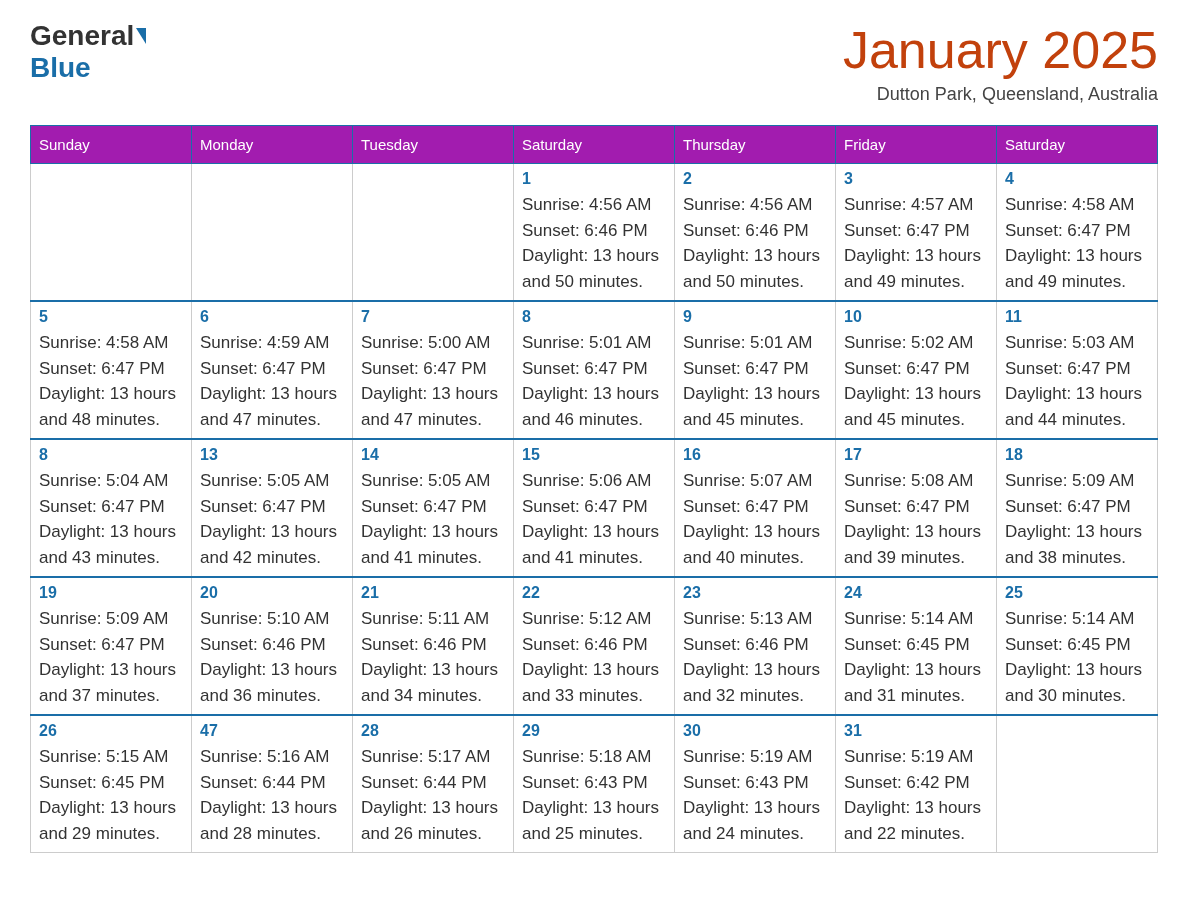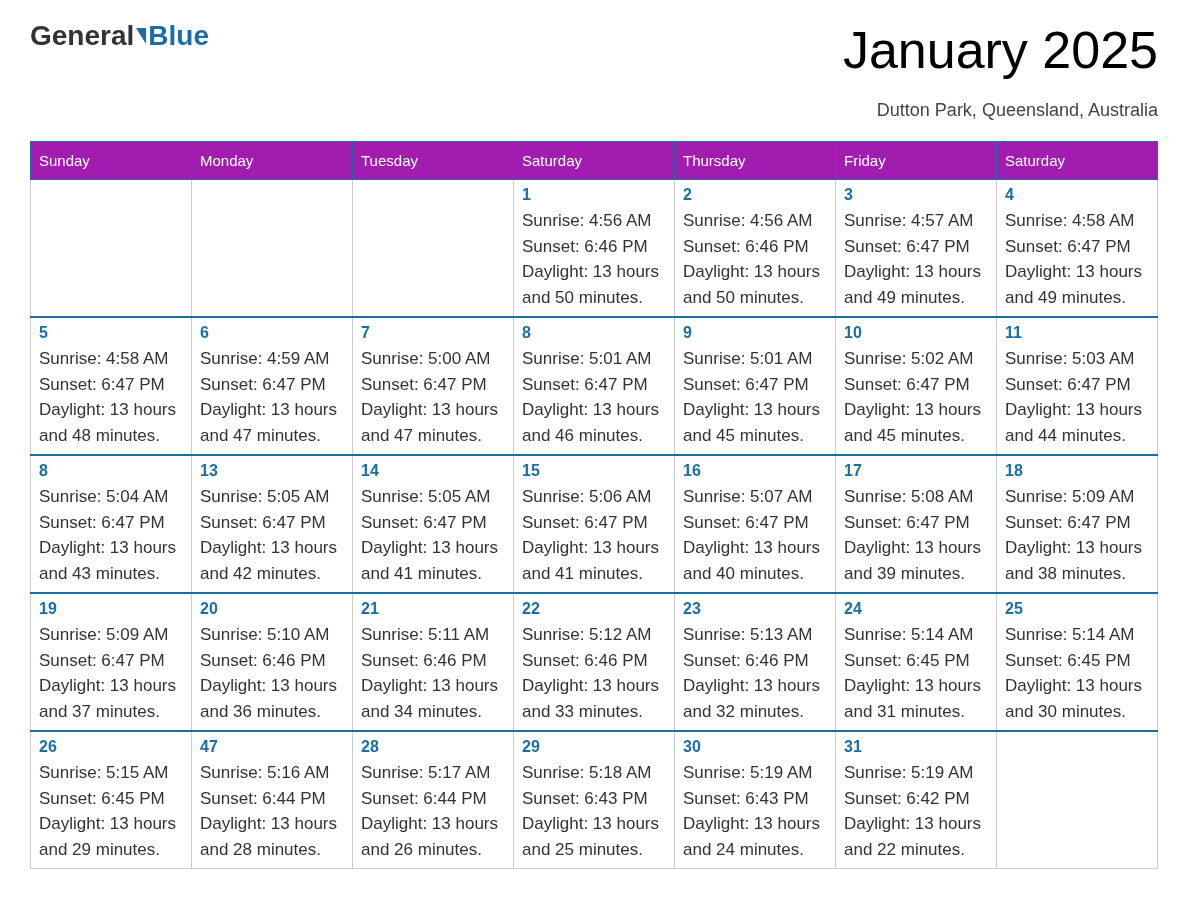--- a/index.html
+++ b/index.html
@@ -11,21 +11,21 @@
       padding: 20px 30px;
     }
     .header {
       display: flex;
       justify-content: space-between;
       align-items: flex-start;
       margin-bottom: 20px;
     }
     .logo {
       display: flex;
-      flex-direction: row;
+      flex-direction: column;
       align-items: flex-start;
     }
     .logo-text {
       display: flex;
       align-items: center;
       font-size: 28px;
       font-weight: bold;
       color: #333;
     }
     .logo-general { color: #333; }
@@ -34,22 +34,22 @@
       width: 0;
       height: 0;
       border-left: 10px solid transparent;
       border-right: 0px solid transparent;
       border-top: 16px solid #1a6ea8;
       margin: 0 2px;
       vertical-align: middle;
     }
     .logo-blue { color: #1a6ea8; font-size: 28px; font-weight: bold; }
     .title-area { text-align: right; }
-    .month-title { font-size: 52px; font-weight: normal; color: #000000; }
-    .location { font-size: 18px; color: #444; margin-top: 20px; }
+    .month-title { font-size: 52px; font-weight: normal; color: #c2410c; }
+    .location { font-size: 18px; color: #444; margin-top: 4px; }
     .calendar { width: 100%; border-collapse: collapse; }
     .calendar th {
       background-color: #a21caf;
       color: #fff;
       padding: 10px 8px;
       text-align: left;
       font-size: 15px;
       font-weight: normal;
       border: 1px solid #1a6ea8;
     }

